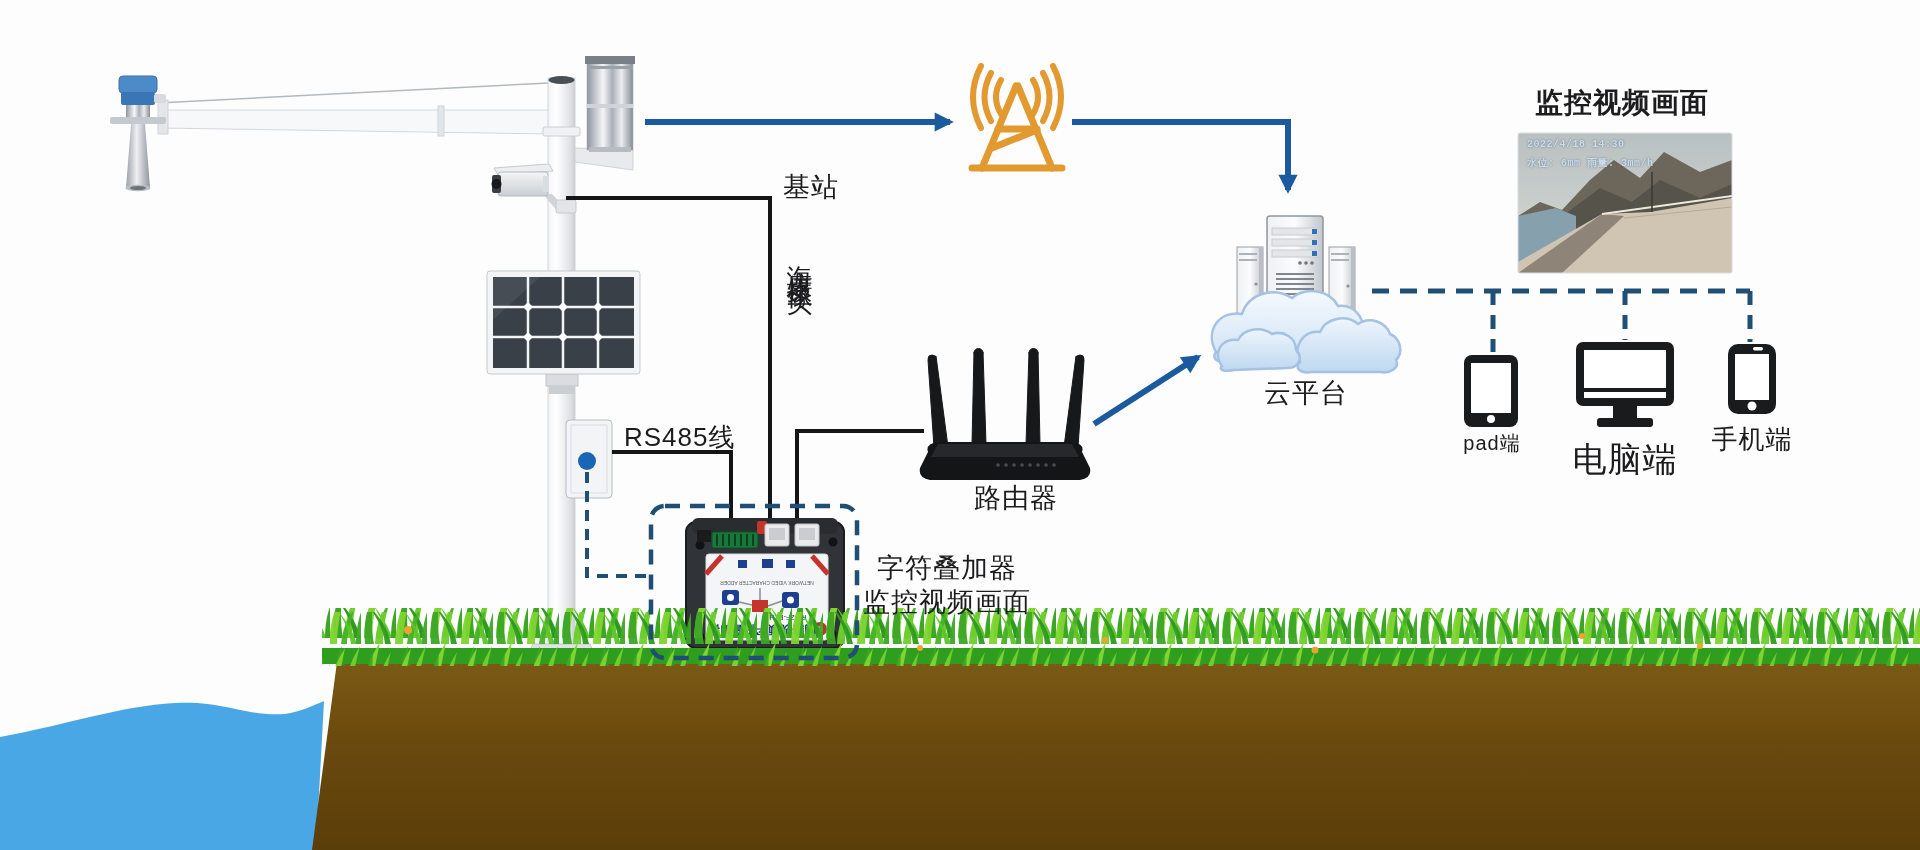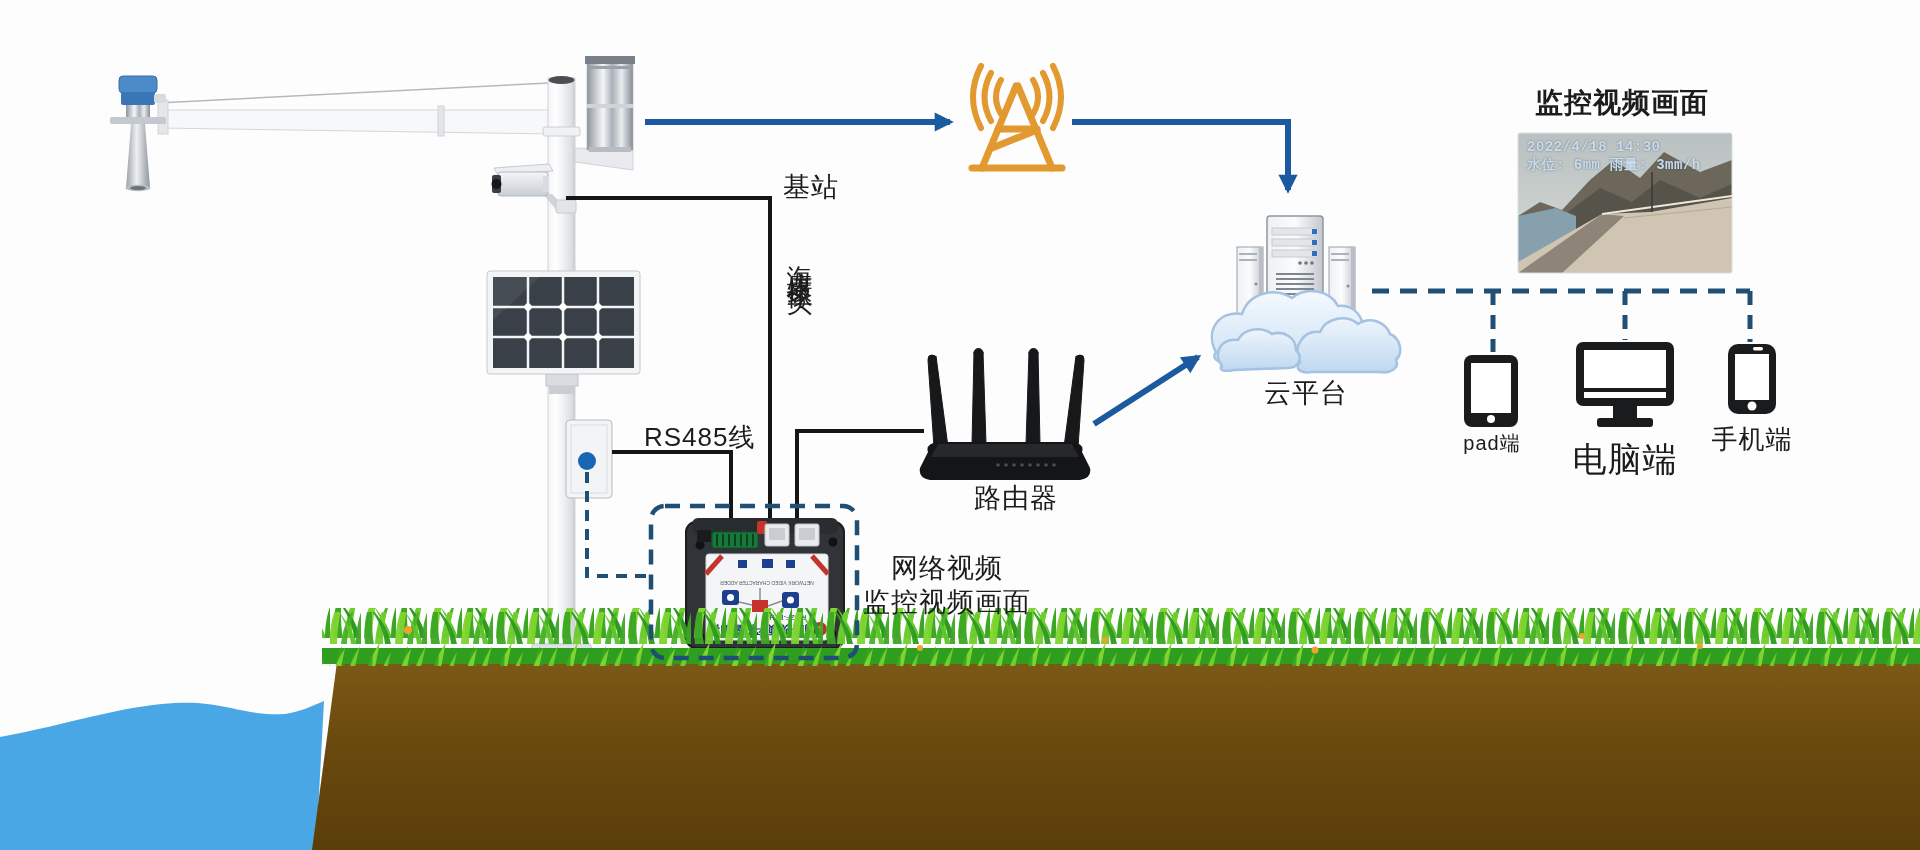--- a/index.html
+++ b/index.html
@@ -6,21 +6,21 @@
   #stage{position:relative;width:1920px;height:850px;background:#fdfdfd;overflow:hidden;
          font-family:"Liberation Sans", sans-serif;}
   #scene{position:absolute;left:0;top:0;}
   .lbl{position:absolute;color:#1c1c1e;font-size:27px;font-weight:500;text-align:center;
        letter-spacing:1px;white-space:nowrap;}
   .lbl-left{position:absolute;color:#1c1c1e;font-size:26px;font-weight:500;text-align:left;
        letter-spacing:1px;white-space:nowrap;}
   .vert{position:absolute;color:#1c1c1e;font-size:26px;font-weight:500;
         writing-mode:vertical-rl;text-orientation:upright;letter-spacing:6px;}
   .vidtxt{position:absolute;color:#c9dbec;font-family:"Liberation Mono", monospace;
-          font-size:14px;font-weight:bold;letter-spacing:.5px;white-space:nowrap;
+          font-size:10px;font-weight:bold;letter-spacing:.5px;white-space:nowrap;
           text-shadow:0 0 2px rgba(40,60,80,.6);}
   .title{font-size:28px;font-weight:600;}
 </style>
 </head>
 <body>
 
 <div id="stage">
 
 <svg id="scene" width="1920" height="850" viewBox="0 0 1920 850">
   <defs>
@@ -379,22 +379,22 @@
     <path d="M1493,291 V352" stroke-width="5" stroke-dasharray="14 10"></path>
     <path d="M1625,291 V340" stroke-width="5" stroke-dasharray="14 10"></path>
     <path d="M1750,291 V342" stroke-width="5" stroke-dasharray="14 10"></path>
     <path d="M587,472 V576 H651" stroke-width="4" stroke-dasharray="11 8"></path>
     <rect x="651" y="506" width="206" height="152" rx="14" stroke-width="4.5" stroke-dasharray="15 10"></rect>
   </g>
 </svg>
 
 <div class="lbl" style="left:761px;top:169px;width:100px">基站</div>
 <div class="vert" style="left:783px;top:245px;height:160px">海康摄像头</div>
-<div class="lbl-left" style="left:644px;top:420px">RS485线</div>
-<div class="lbl" style="left:857px;top:550px;width:180px">网络视频</div>
+<div class="lbl-left" style="left:624px;top:420px">RS485线</div>
+<div class="lbl" style="left:857px;top:550px;width:180px">字符叠加器</div>
 <div class="lbl" style="left:857px;top:584px;width:180px">监控视频画面</div>
 <div class="lbl" style="left:936px;top:480px;width:160px">路由器</div>
 <div class="lbl" style="left:1226px;top:375px;width:160px">云平台</div>
 <div class="lbl title" style="left:1510px;top:84px;width:224px">监控视频画面</div>
 <div class="vidtxt" style="left:1527px;top:139px">2022/4/18 14:30</div>
 <div class="vidtxt" style="left:1527px;top:156px">水位: 6mm 雨量: 3mm/h</div>
 <div class="lbl" style="left:1432px;top:430px;width:120px;font-size:20px">pad端</div>
 <div class="lbl" style="left:1565px;top:437px;width:120px;font-size:34px">电脑端</div>
 <div class="lbl" style="left:1692px;top:422px;width:120px;font-size:26px">手机端</div>
 

